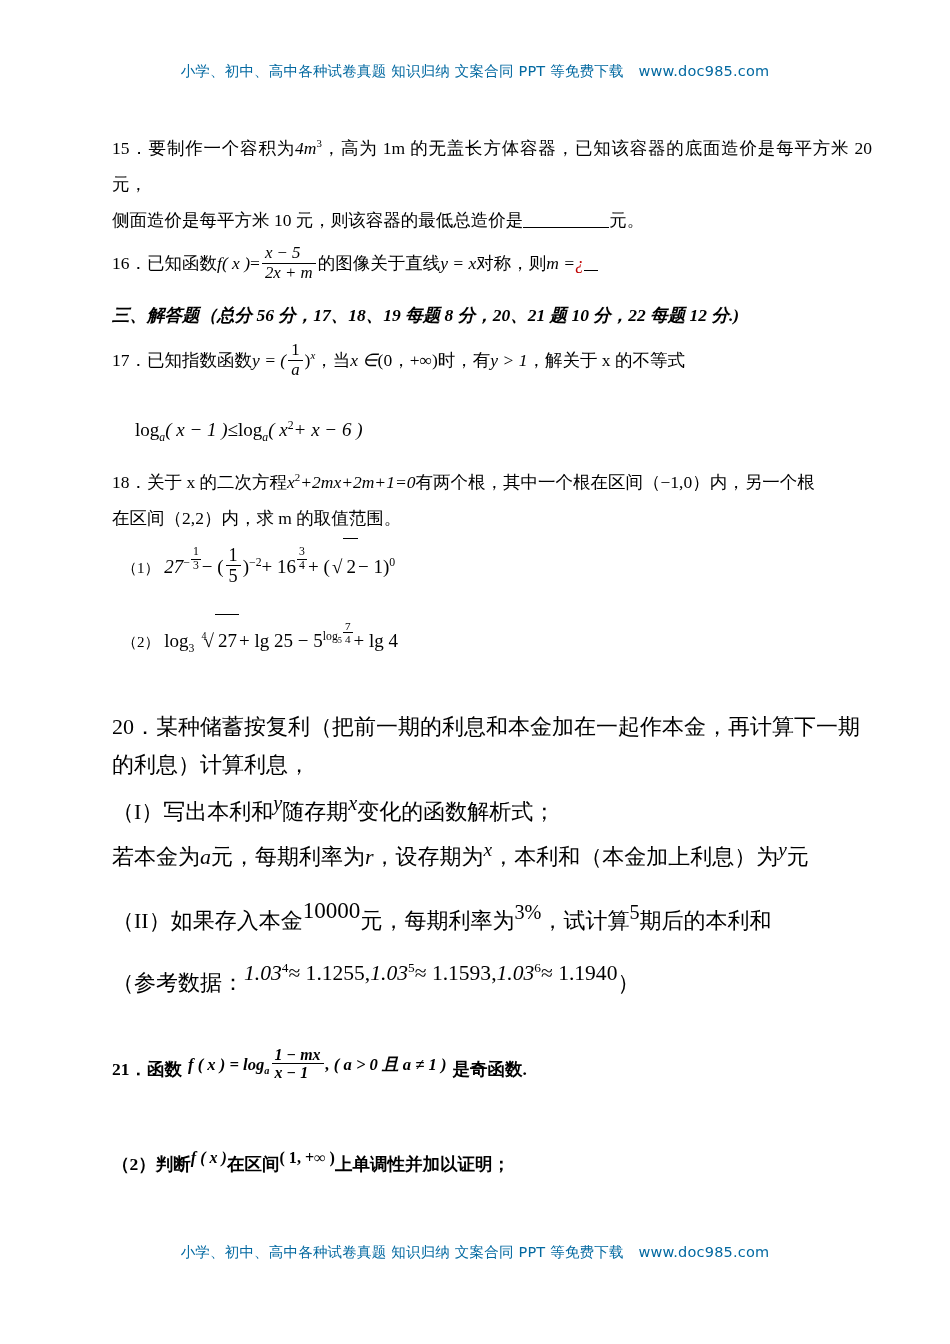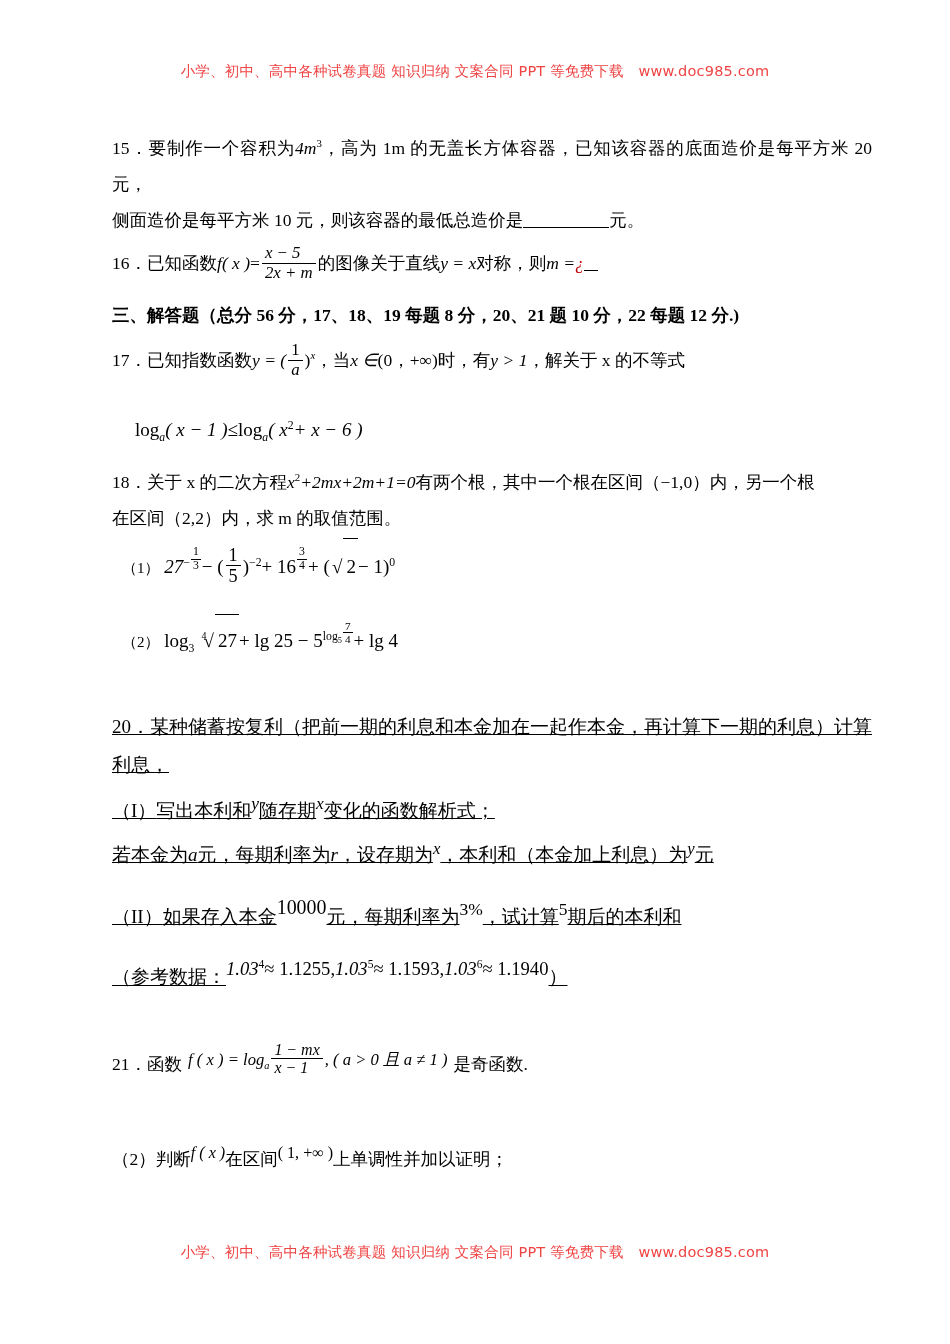--- a/index.html
+++ b/index.html
@@ -21,21 +21,21 @@
     height: 1344px;
     box-sizing: border-box;
   }
   .watermark {
     position: absolute;
     left: 0;
     width: 950px;
     text-align: center;
     font-family: "DejaVu Sans", "Liberation Sans", sans-serif;
     font-size: 14.5px;
-    color: #ef4444;
+    color: #0369a1;
     letter-spacing: 0.2px;
     white-space: nowrap;
   }
   .watermark-top { top: 62px; }
   .watermark-bottom { top: 1243px; }
 
   .content {
     position: absolute;
     left: 112px;
     top: 130px;
@@ -45,20 +45,21 @@
     font-size: 17.5px;
     line-height: 36px;
     margin: 0 0 2px 0;
     text-align: justify;
   }
   .sect-head {
     font-weight: bold;
     font-size: 17.5px;
     line-height: 34px;
     margin: 12px 0 6px 0;
+    font-style: italic;
   }
   .blank-line {
     display: inline-block;
     border-bottom: 1px solid #000;
     width: 86px;
     vertical-align: -2px;
   }
   .red { color: #c00000; }
 
   
@@ -109,22 +110,22 @@
   .mathline {
     font-size: 19px;
     line-height: 40px;
     margin: 0;
   }
   .eq19 { font-family: "Liberation Serif", serif; }
 
   .raise { display: inline-block; vertical-align: 0.45em; font-size: 0.92em; }
   .raise-sm { display: inline-block; vertical-align: 0.42em; font-size: 0.88em; }
 
-  .q20-line { font-size: 19px; line-height: 38px; margin: 0; text-decoration: underline; }
-  .q21-wrap { font-size: 17.5px; line-height: 40px; }
+  .q20-line { font-size: 22px; line-height: 38px; margin: 0; }
+  .q21-wrap { font-size: 17.5px; line-height: 40px; font-weight: bold; }
   .inline-f { display: inline-block; vertical-align: 0.3em; font-size: 0.95em; }
 
   .spacer-sm { height: 14px; }
   .spacer-md { height: 26px; }
   .spacer-lg { height: 40px; }
 </style>
 </head>
 <body>
 
 <div class="page">

